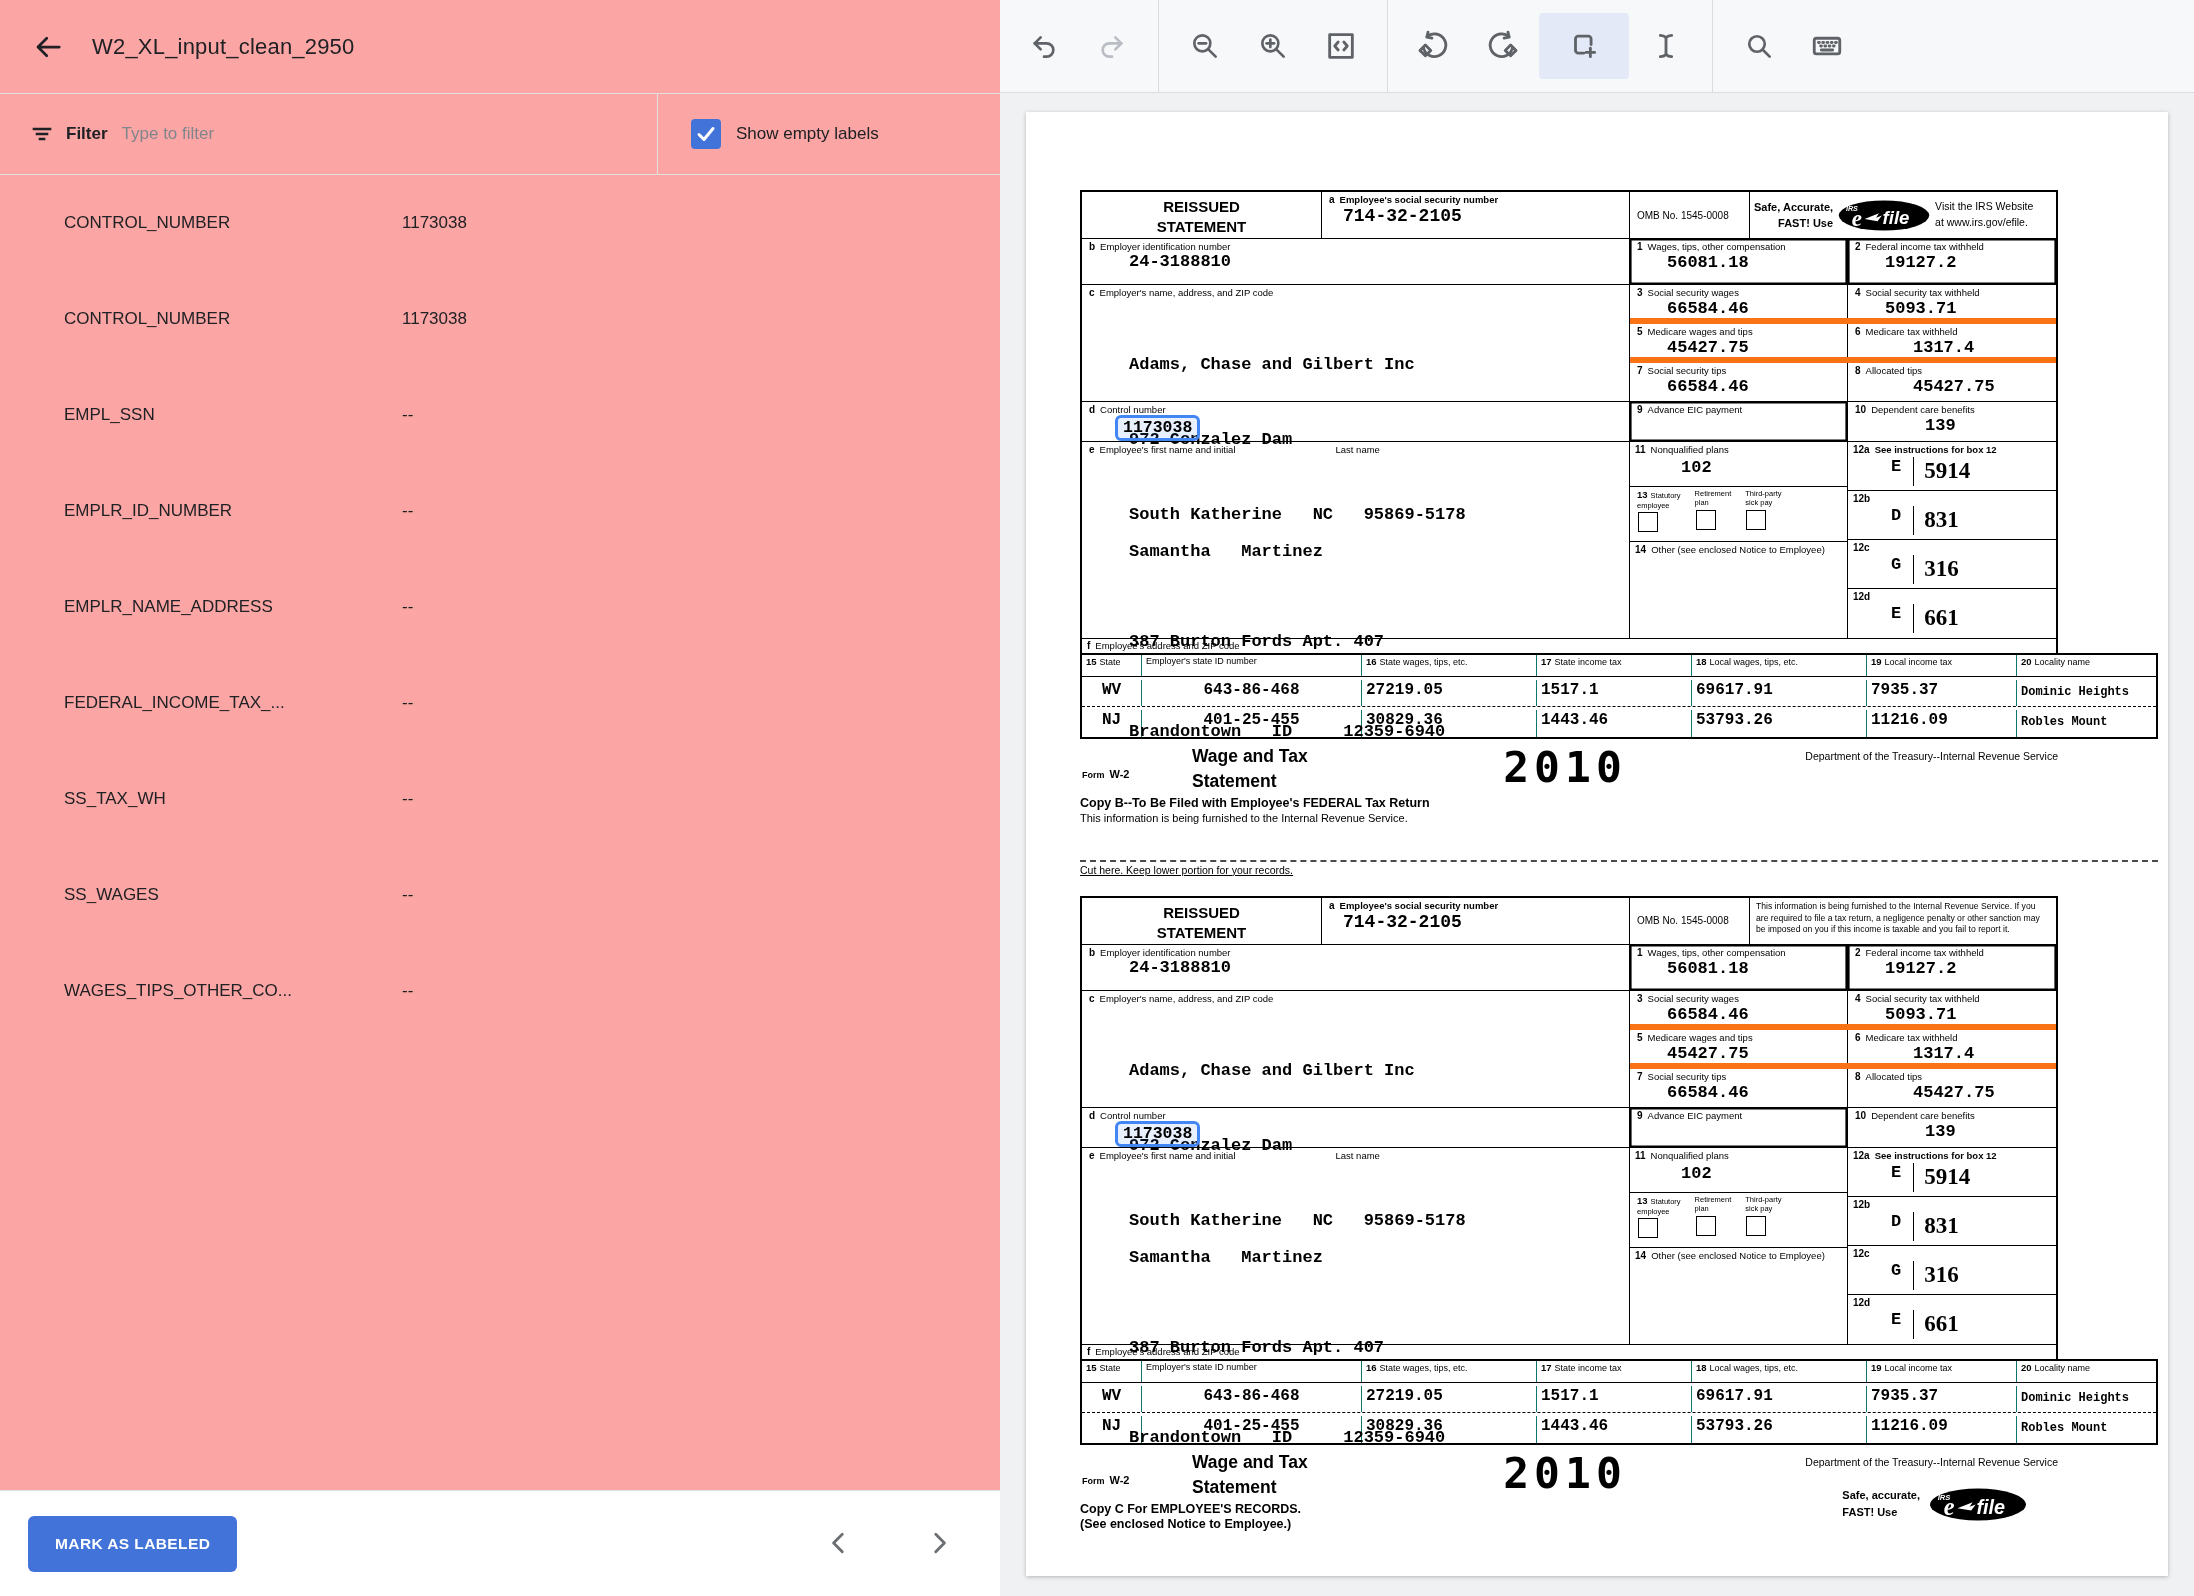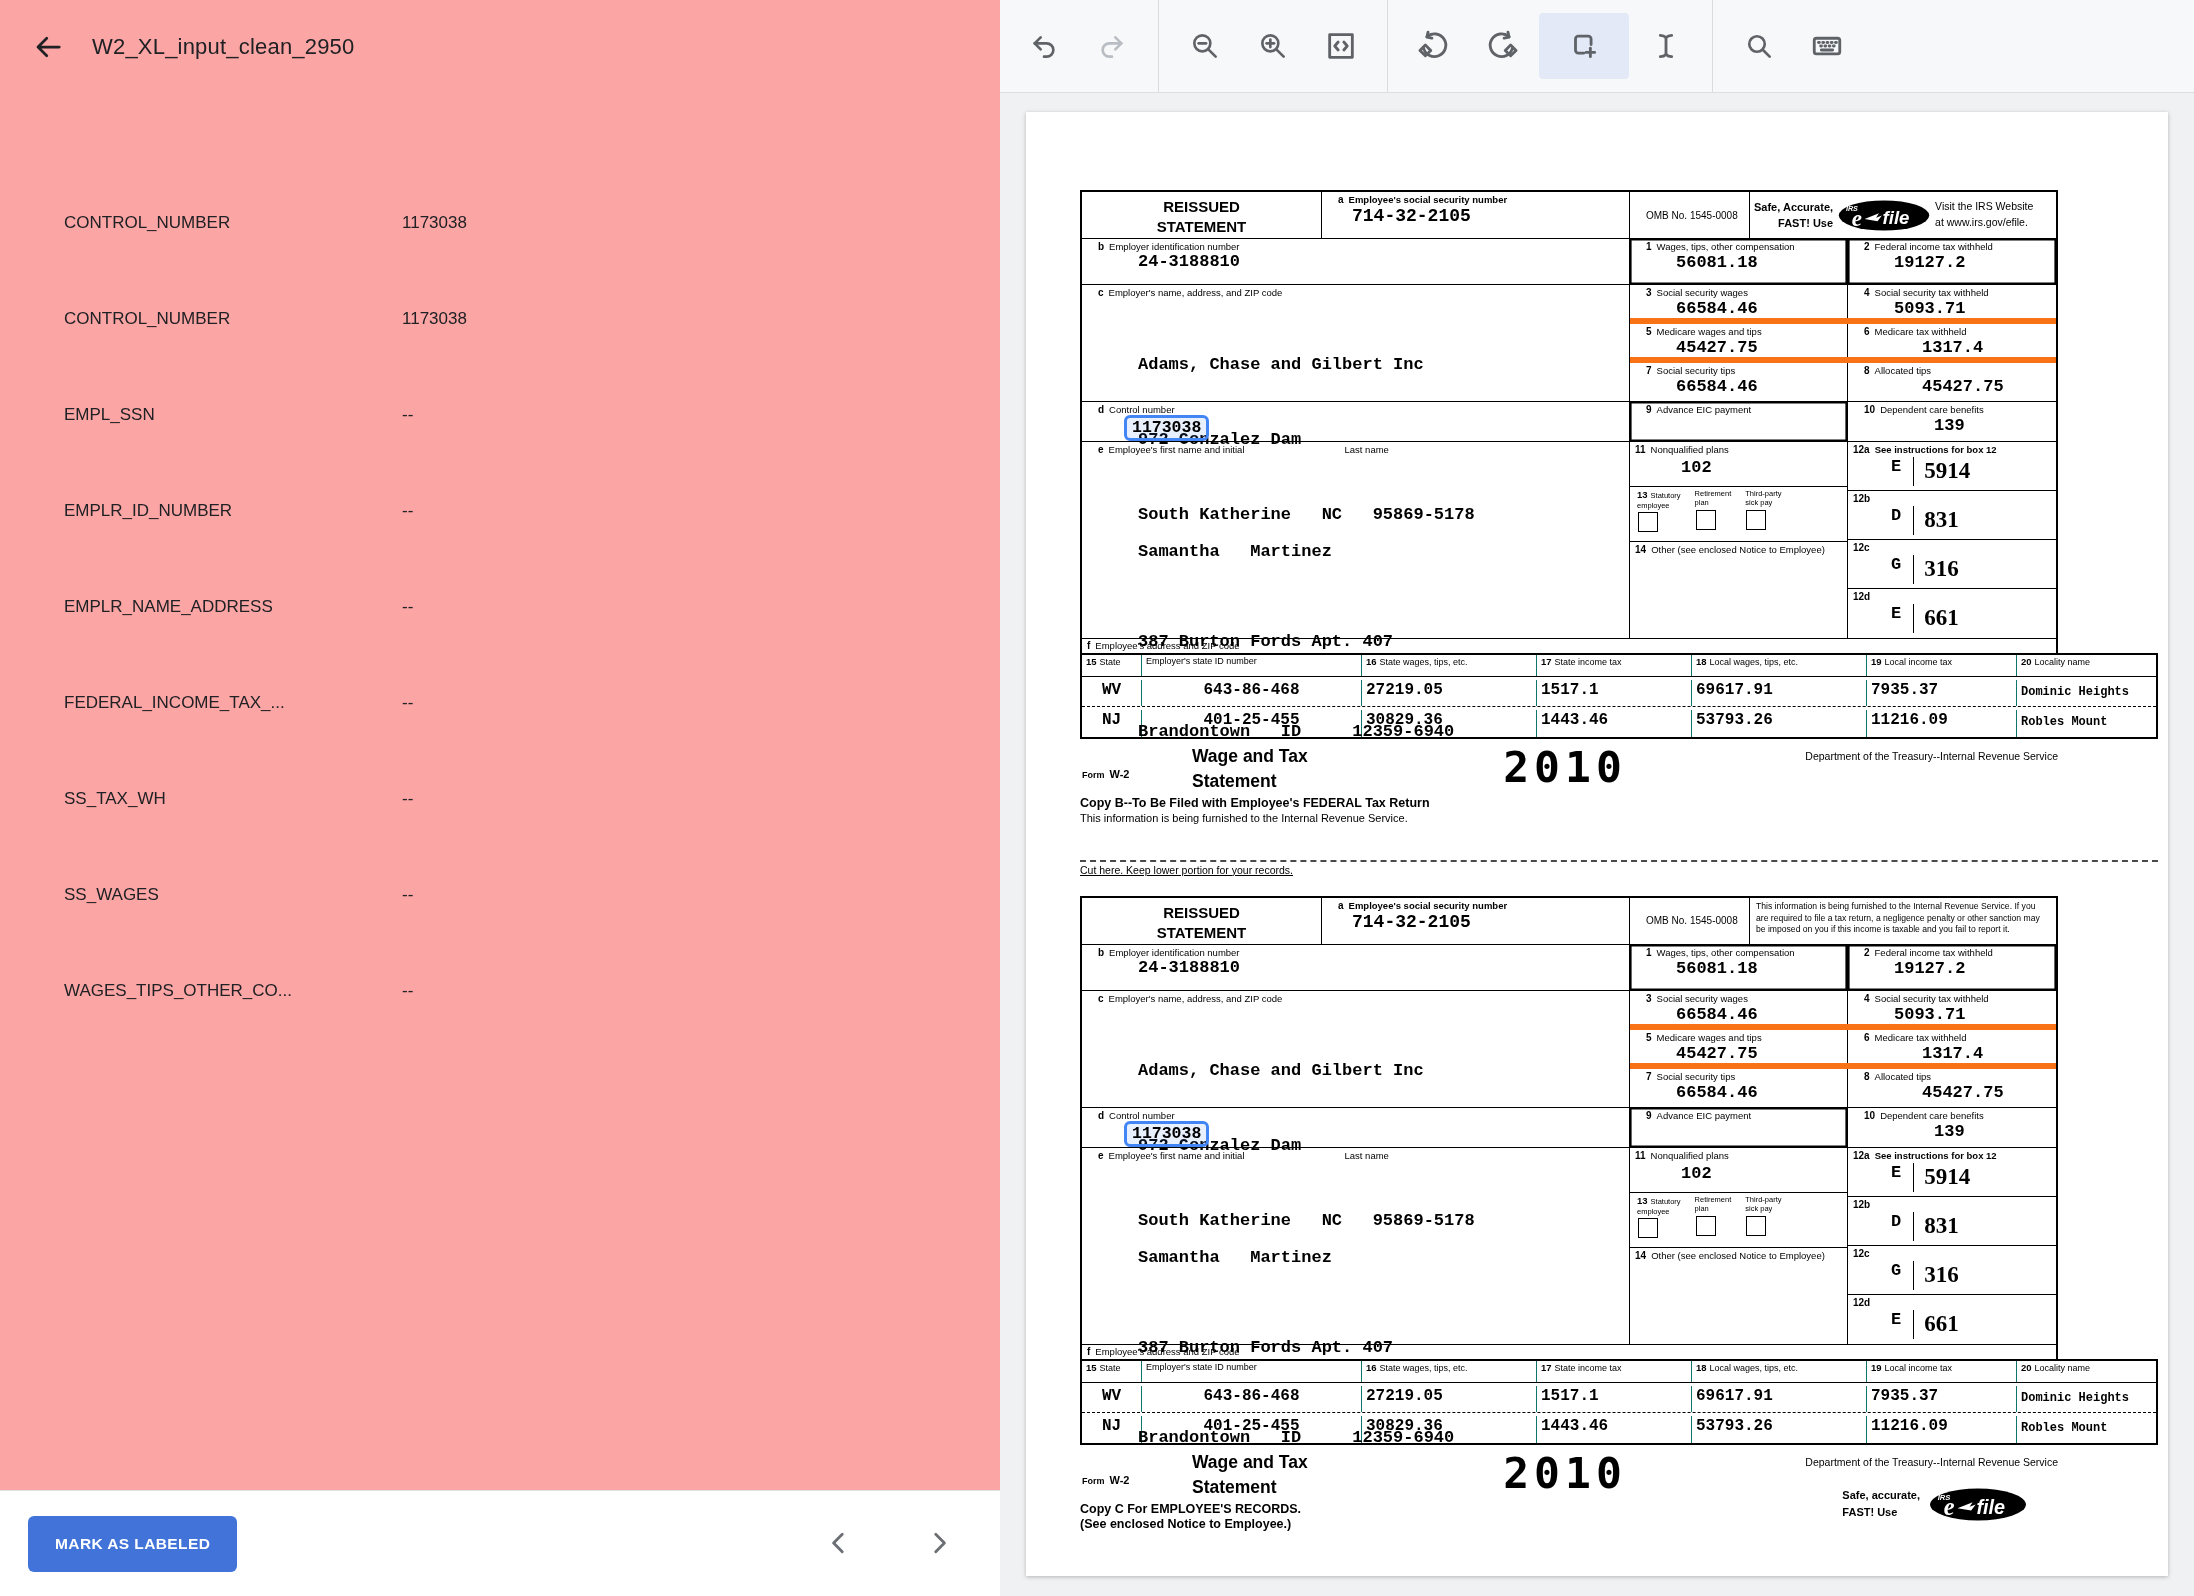--- a/index.html
+++ b/index.html
@@ -45,21 +45,21 @@
   .tb-icon { stroke:#5f6368; fill:none; stroke-width:2; stroke-linecap:round; stroke-linejoin:round; }
   .tb-icon.disabled { stroke:#b9bdc4; }
 
   .doc-area { position:absolute; left:0; top:93px; width:1194px; height:1503px; }
   .page { position:absolute; left:26px; top:19px; width:1142px; height:1464px; background:#fff; box-shadow:0 1px 4px rgba(0,0,0,.25); padding:78px 0 0 54px; color:#000; }
 
   
   .w2-block { width:1078px; font-family:"Liberation Sans",sans-serif; }
   .w2-main { width:978px; border:2px solid #000; border-bottom:none; background:#fff; }
   .fr { display:flex; border-bottom:1px solid #000; }
-  .cell { border-right:1px solid #000; padding:2px 16px; position:relative; }
+  .cell { border-right:1px solid #000; padding:2px 7px; position:relative; }
   .cell.last { border-right:none; }
   .blabel { font-size:9.5px; white-space:nowrap; color:#000; }
   .blabel b { font-size:10px; margin-right:5px; }
   .blabel .bt { font-weight:400; }
   .blabel.bold12 .bt { font-weight:700; }
   .cv { font-family:"Liberation Mono", monospace; font-weight:700; font-size:17px; white-space:pre; color:#000; }
 
   .rowA { height:47px; }
   .reissued { width:240px; text-align:center; font-weight:700; font-size:15px; line-height:1.35; padding-top:5px; }
   .ssn-cell { width:308px; }
@@ -152,20 +152,37 @@
 <div class="left-panel">
   <div class="lp-header">
     <button class="back-btn">
       <svg width="30" height="30" viewBox="0 0 24 24">
           <path d="M11 5 L4 12 L11 19 M4 12 H21" stroke="#202124" stroke-width="2.2" fill="none" stroke-linecap="round" stroke-linejoin="round"></path>
         </svg>
     </button>
     <div class="lp-title">W2_XL_input_clean_2950</div>
   </div>
 
+  <div class="filter-row">
+    <div class="filter-left">
+      <svg width="24" height="24" viewBox="0 0 24 24">
+          <path d="M4 7 H20 M7 12 H17 M10 17 H14" stroke="#202124" stroke-width="2.6" stroke-linecap="square"></path>
+        </svg>
+      <span class="filter-label">Filter</span>
+      <input class="filter-input" type="text" placeholder="Type to filter" style="">
+    </div>
+    <div class="filter-right">
+      <div class="checkbox">
+        <svg width="22" height="22" viewBox="0 0 22 22">
+            <polyline points="4,11.5 9,16.5 18,5.5" stroke="#fff" stroke-width="3" fill="none" stroke-linecap="round" stroke-linejoin="round"></polyline>
+          </svg>
+      </div>
+      <span class="checkbox-label">Show empty labels</span>
+    </div>
+  </div>
 
   <div class="label-list">
   <div class="label-row">
     <span class="label-name">CONTROL_NUMBER</span>
     <span class="label-value">1173038</span>
   </div>
 
   <div class="label-row">
     <span class="label-name">CONTROL_NUMBER</span>
     <span class="label-value">1173038</span>

